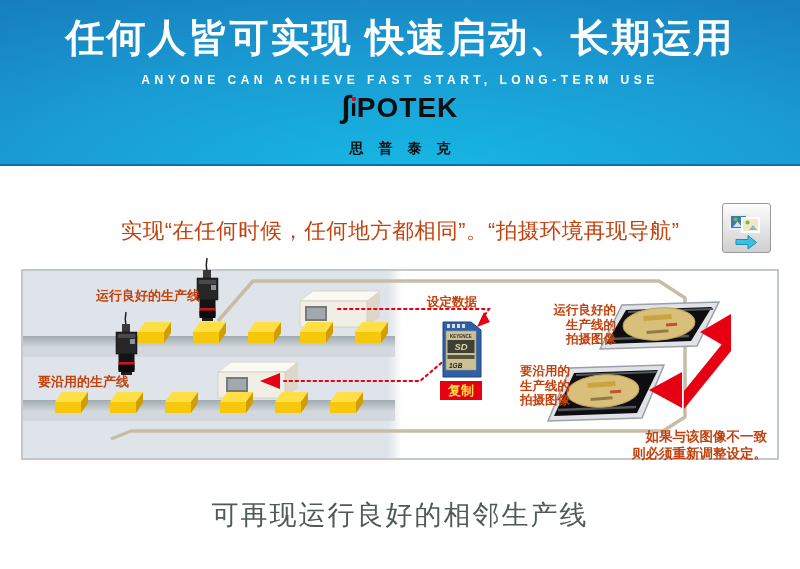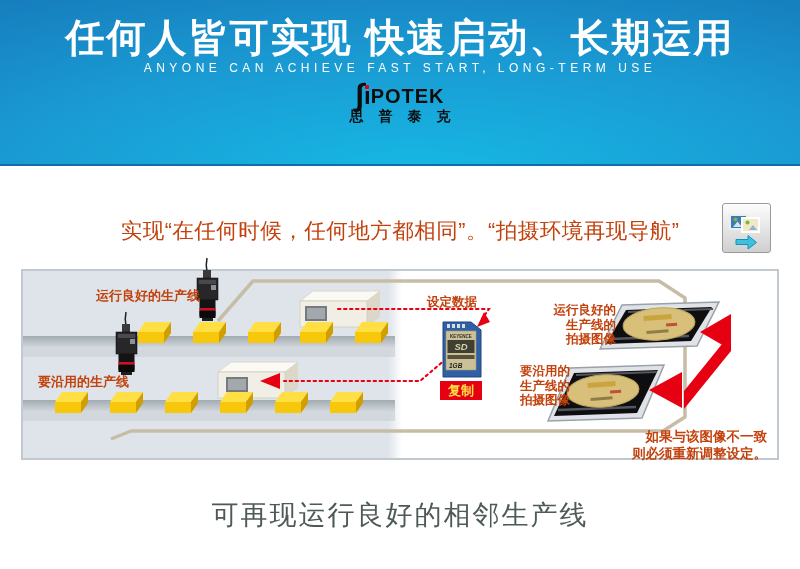--- a/index.html
+++ b/index.html
@@ -5,28 +5,28 @@
   html,body{margin:0;padding:0;background:#ffffff;}
   #page{position:relative;width:800px;height:569px;overflow:hidden;background:#fff;
         font-family:"Liberation Sans",sans-serif;}
 
   
   #header{position:absolute;top:0;left:0;width:800px;height:164px;
           background:radial-gradient(115% 165% at 52% 108%, #16b9e5 0%, #1a9ad2 45%, #1573b6 92%);
           border-bottom:2px solid #0f6fae;text-align:center;}
   #header .title{margin:0;padding-top:16px;font-size:39px;line-height:44px;font-weight:800;
                  color:#ffffff;letter-spacing:2px;}
-  #header .tagline{margin-top:1px;font-size:12px;font-weight:400;color:#ffffff;letter-spacing:4.5px;}
+  #header .tagline{margin-top:13px;font-size:12px;font-weight:700;color:#ffffff;letter-spacing:4.5px;}
   .logo-row{margin-top:7px;display:flex;justify-content:center;align-items:flex-end;color:#0d0d0d;}
   .logo-s{font-size:31px;line-height:26px;font-weight:800;}
   .logo-i{position:relative;font-size:24px;line-height:24px;font-weight:800;}
   .logo-dot{position:absolute;top:1px;left:50%;transform:translateX(-50%);
             width:4px;height:4px;background:#e60012;border-radius:1px;}
-  .logo-rest{font-size:20px;line-height:24px;font-weight:800;letter-spacing:1px;}
-  .logo-cn{margin-top:0;font-size:14px;font-weight:700;color:#0d0d0d;
+  .logo-rest{font-size:28px;line-height:24px;font-weight:800;letter-spacing:1px;}
+  .logo-cn{margin-top:20px;font-size:14px;font-weight:700;color:#0d0d0d;
            letter-spacing:15px;text-indent:15px;}
 
   
   #subtitle{position:absolute;top:216px;left:0;width:800px;text-align:center;
             font-size:21.5px;color:#c2410c;letter-spacing:0.5px;}
   #nav-icon{position:absolute;top:203px;left:722px;width:47px;height:48px;
             background:linear-gradient(#fdfdfd,#cfcfcf);border:1px solid #999;border-radius:3px;}
 
   
   .lbl{position:absolute;z-index:2;color:#c2410c;font-weight:700;white-space:pre-line;}

